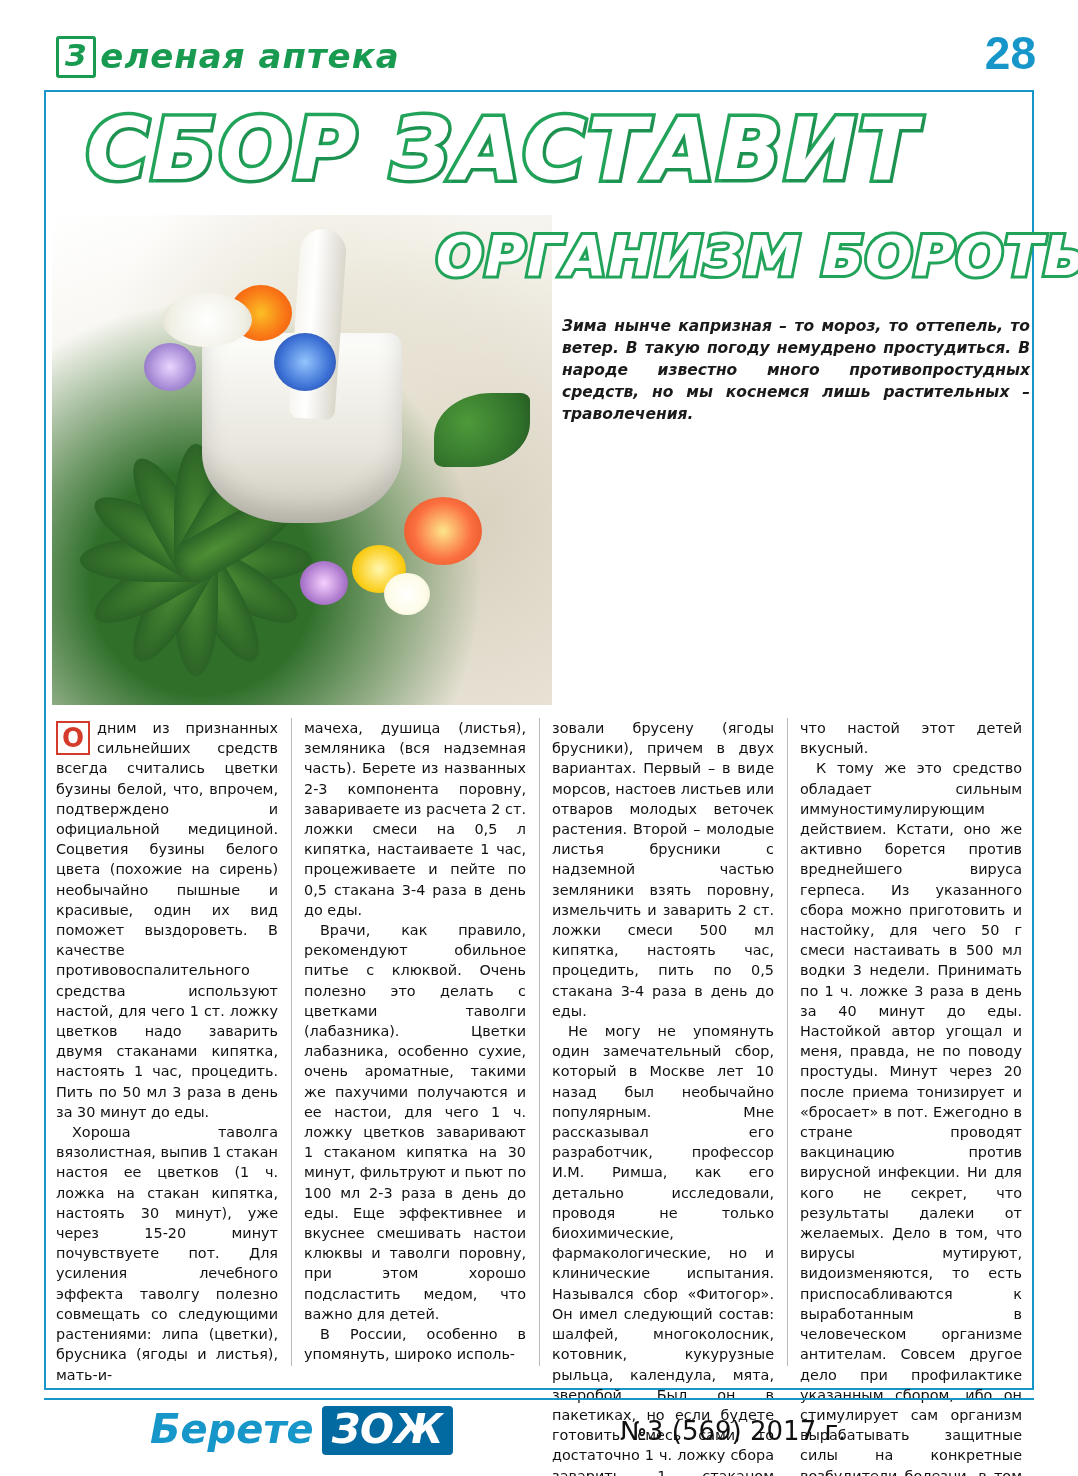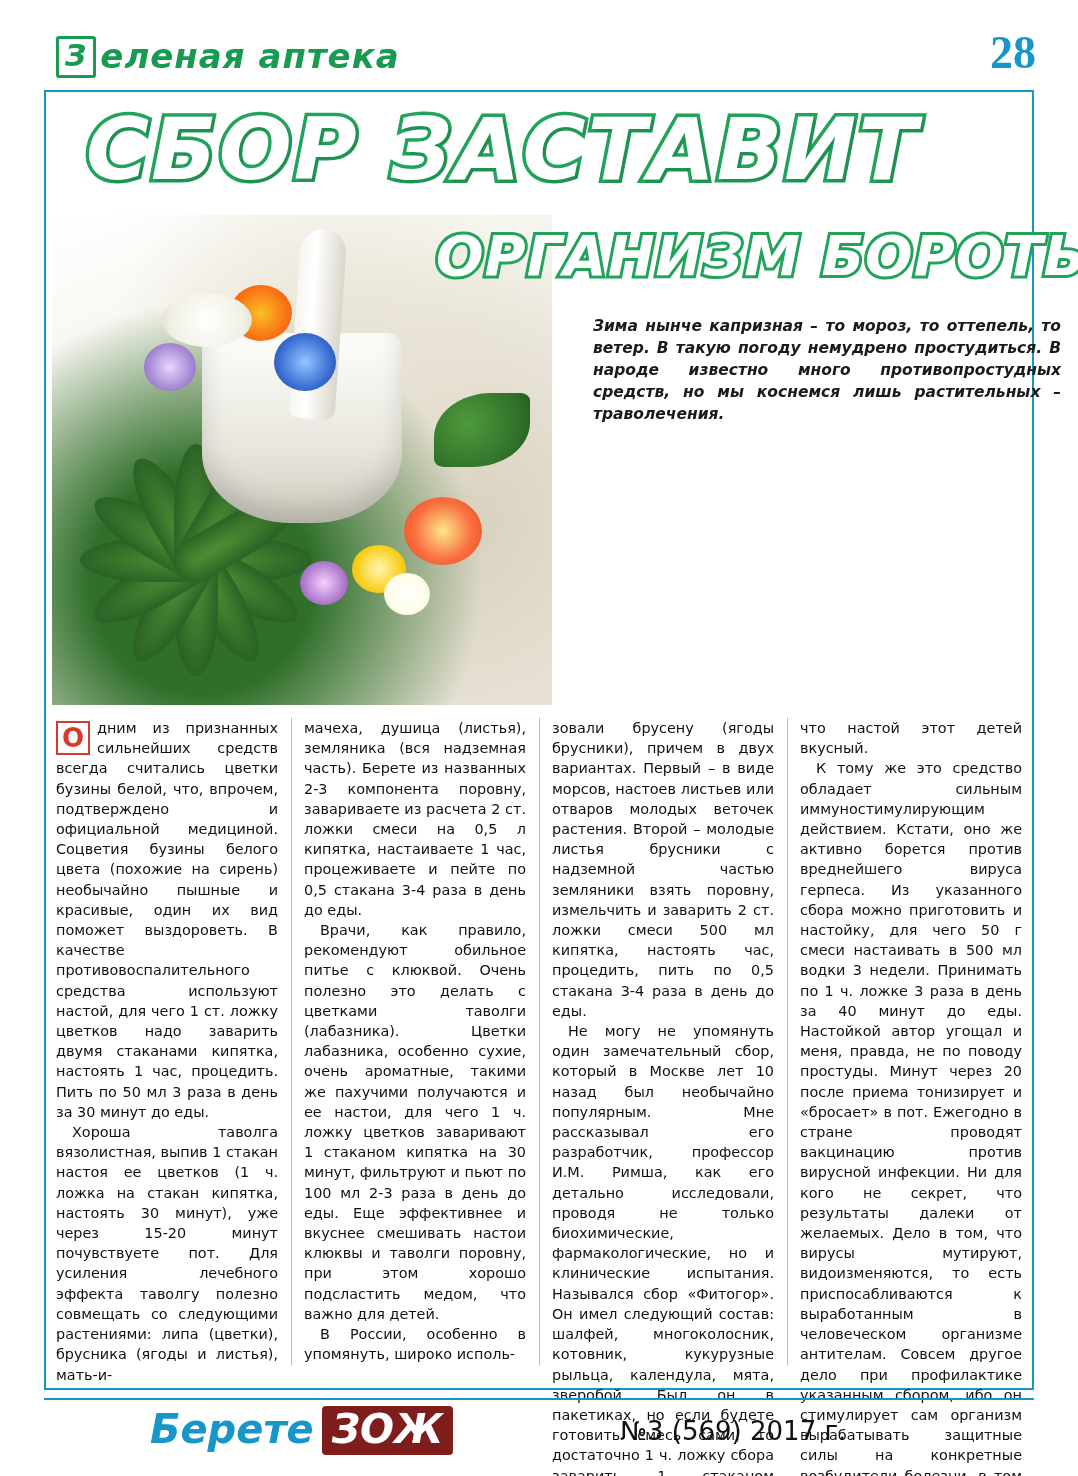--- a/index.html
+++ b/index.html
@@ -48,21 +48,21 @@
     line-height: 30px;
     padding: 2px 6px 4px 6px;
     margin-right: 4px;
     border-radius: 3px;
     transform: translateY(-2px);
   }
   .pagenum {
     position: absolute;
     right: 42px;
     top: 26px;
-    font-family: Liberation Serif, serif;
+    font-family: Liberation Sans, sans-serif;
     font-weight: bold;
     font-size: 46px;
     color: #1796c9;
   }
 
   
   .frame {
     position: absolute;
     left: 44px;
     top: 90px;
@@ -179,21 +179,20 @@
     left: 562px;
     top: 315px;
     width: 468px;
     font-family: "DejaVu Sans", sans-serif;
     font-weight: bold;
     font-style: italic;
     font-size: 15.5px;
     line-height: 22px;
     color: #1a1a1a;
     text-align: justify;
-    margin-left: 31px;
   }
 
   
   .cols {
     position: absolute;
     left: 56px;
     top: 718px;
     width: 974px;
     height: 648px;
   }
@@ -263,21 +262,21 @@
     top: 10px;
     font-family: "DejaVu Sans", sans-serif;
     font-weight: bold;
     font-style: italic;
     font-size: 40px;
     color: #1796c9;
     white-space: nowrap;
   }
   .footer-brand .zozh {
     display: inline-block;
-    background: #7f1d1d;
+    background: #0369a1;
     color: #ffffff;
     padding: 0 10px 3px 10px;
     margin-left: 8px;
     border-radius: 4px;
   }
   .footer-issue {
     position: absolute;
     left: 620px;
     top: 20px;
     font-family: "DejaVu Sans", sans-serif;

